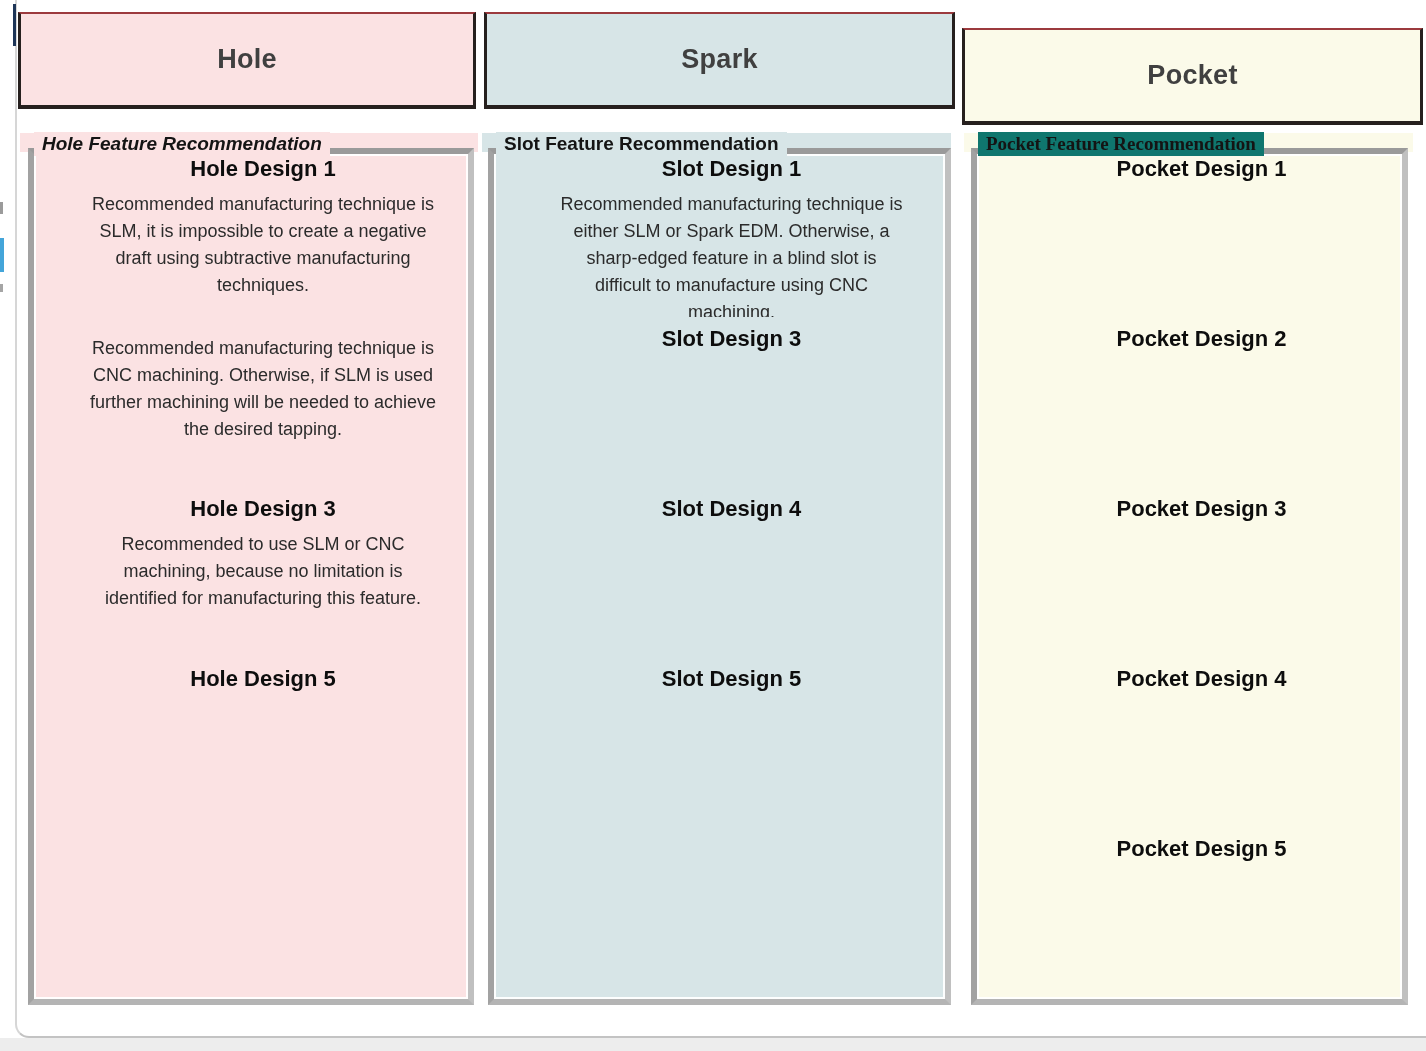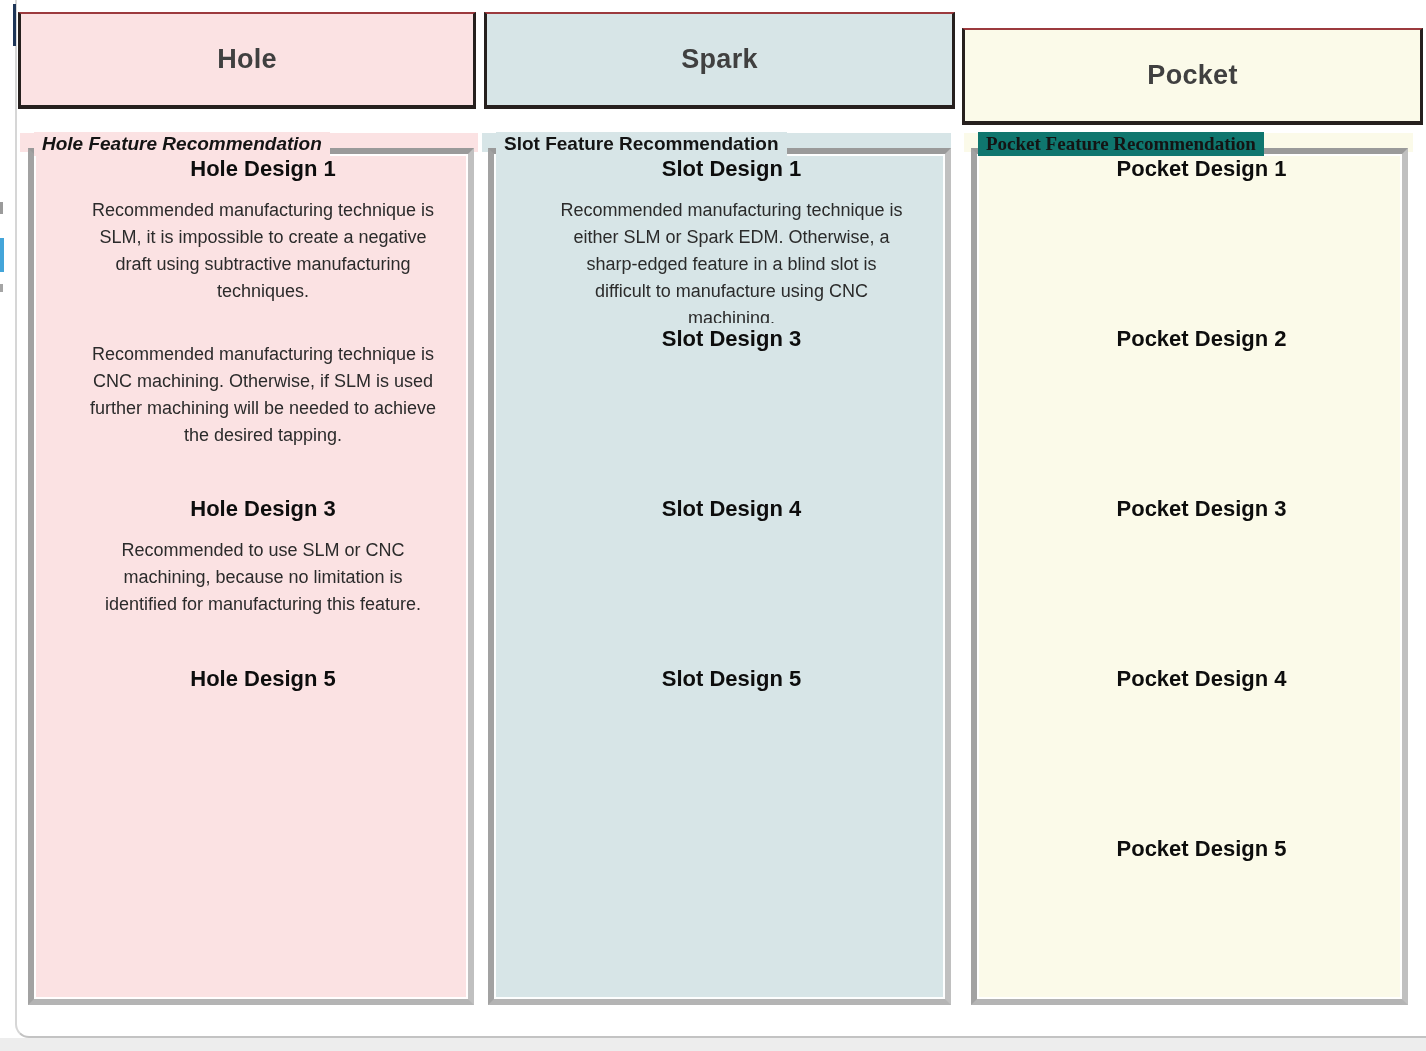--- a/index.html
+++ b/index.html
@@ -41,21 +41,21 @@
     border-top-color:#9a9a9a;border-left-color:#a2a2a2;
     border-right-color:#c0c0c0;border-bottom-color:#b4b4b4;
     box-shadow:inset 0 0 0 2px rgba(255,255,255,.95);
     overflow:hidden;
   }
   .content{position:absolute;left:2px;right:2px;top:2px;padding-left:24px;}
   .design{height:170px;overflow:hidden;text-align:center;}
   .design-title{font-size:22px;line-height:26px;font-weight:bold;color:#0d0d0d;}
   .design-desc{
     font-size:18px;line-height:27px;color:#2b2b2b;
-    margin:15px auto 0;max-width:424px;max-height:126px;overflow:hidden;
+    margin:9px auto 0;max-width:424px;max-height:126px;overflow:hidden;
     white-space:pre-line;
   }
 </style>
 </head>
 <body>
 
 <div class="panel"></div>
 <div class="bottom-strip"></div>
 
 <div class="tick tick-navy"></div>

